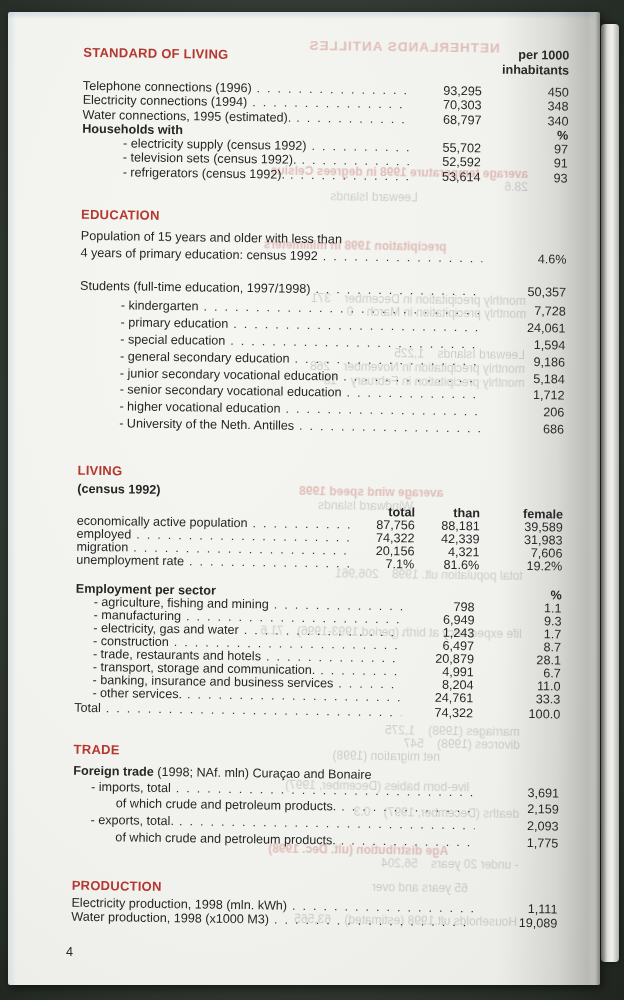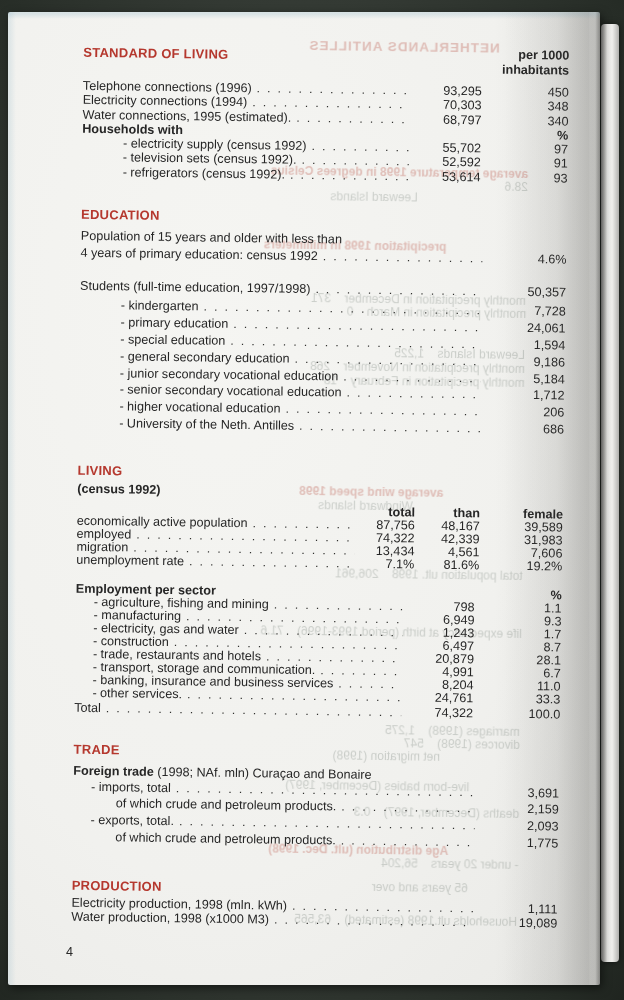--- a/index.html
+++ b/index.html
@@ -243,35 +243,35 @@
           <div class="row lab-cols">
             <span class="nodots"></span>
             <span class="v ct b">total</span>
             <span class="v cm b">than</span>
             <span class="v cf b">female</span>
           </div>
           <div class="row">
             <span class="lbl">economically active population</span>
             <span class="dots"></span>
             <span class="v ct">87,756</span>
-            <span class="v cm">48,167</span>
+            <span class="v cm">88,181</span>
             <span class="v cf">39,589</span>
           </div>
           <div class="row">
             <span class="lbl">employed</span>
             <span class="dots"></span>
             <span class="v ct">74,322</span>
             <span class="v cm">42,339</span>
             <span class="v cf">31,983</span>
           </div>
           <div class="row">
             <span class="lbl">migration</span>
             <span class="dots"></span>
-            <span class="v ct">13,434</span>
-            <span class="v cm">4,561</span>
+            <span class="v ct">20,156</span>
+            <span class="v cm">4,321</span>
             <span class="v cf">7,606</span>
           </div>
           <div class="row">
             <span class="lbl">unemployment rate</span>
             <span class="dots"></span>
             <span class="v ct">7.1%</span>
             <span class="v cm">81.6%</span>
             <span class="v cf">19.2%</span>
           </div>
 

